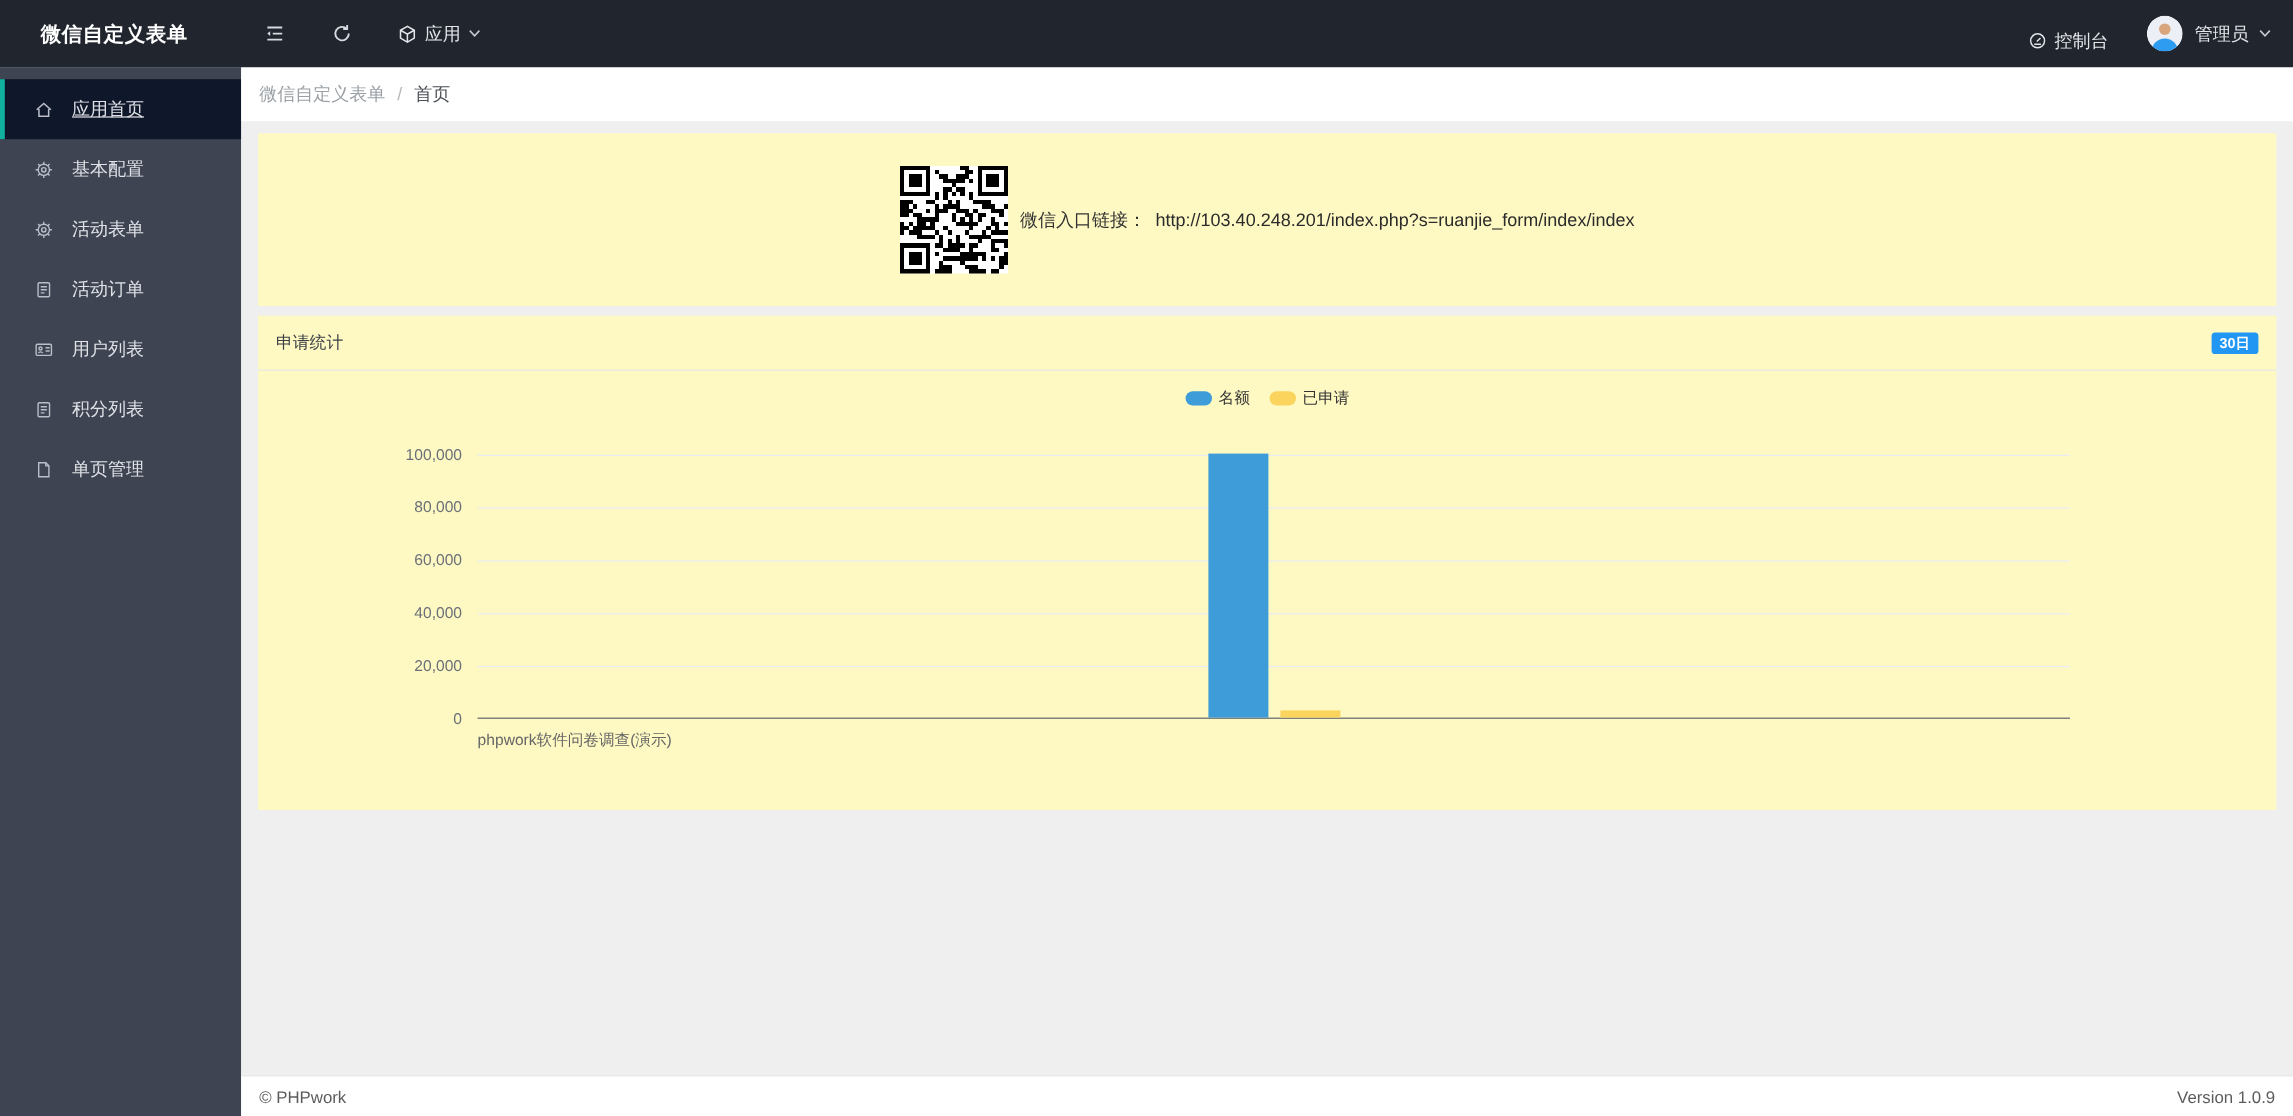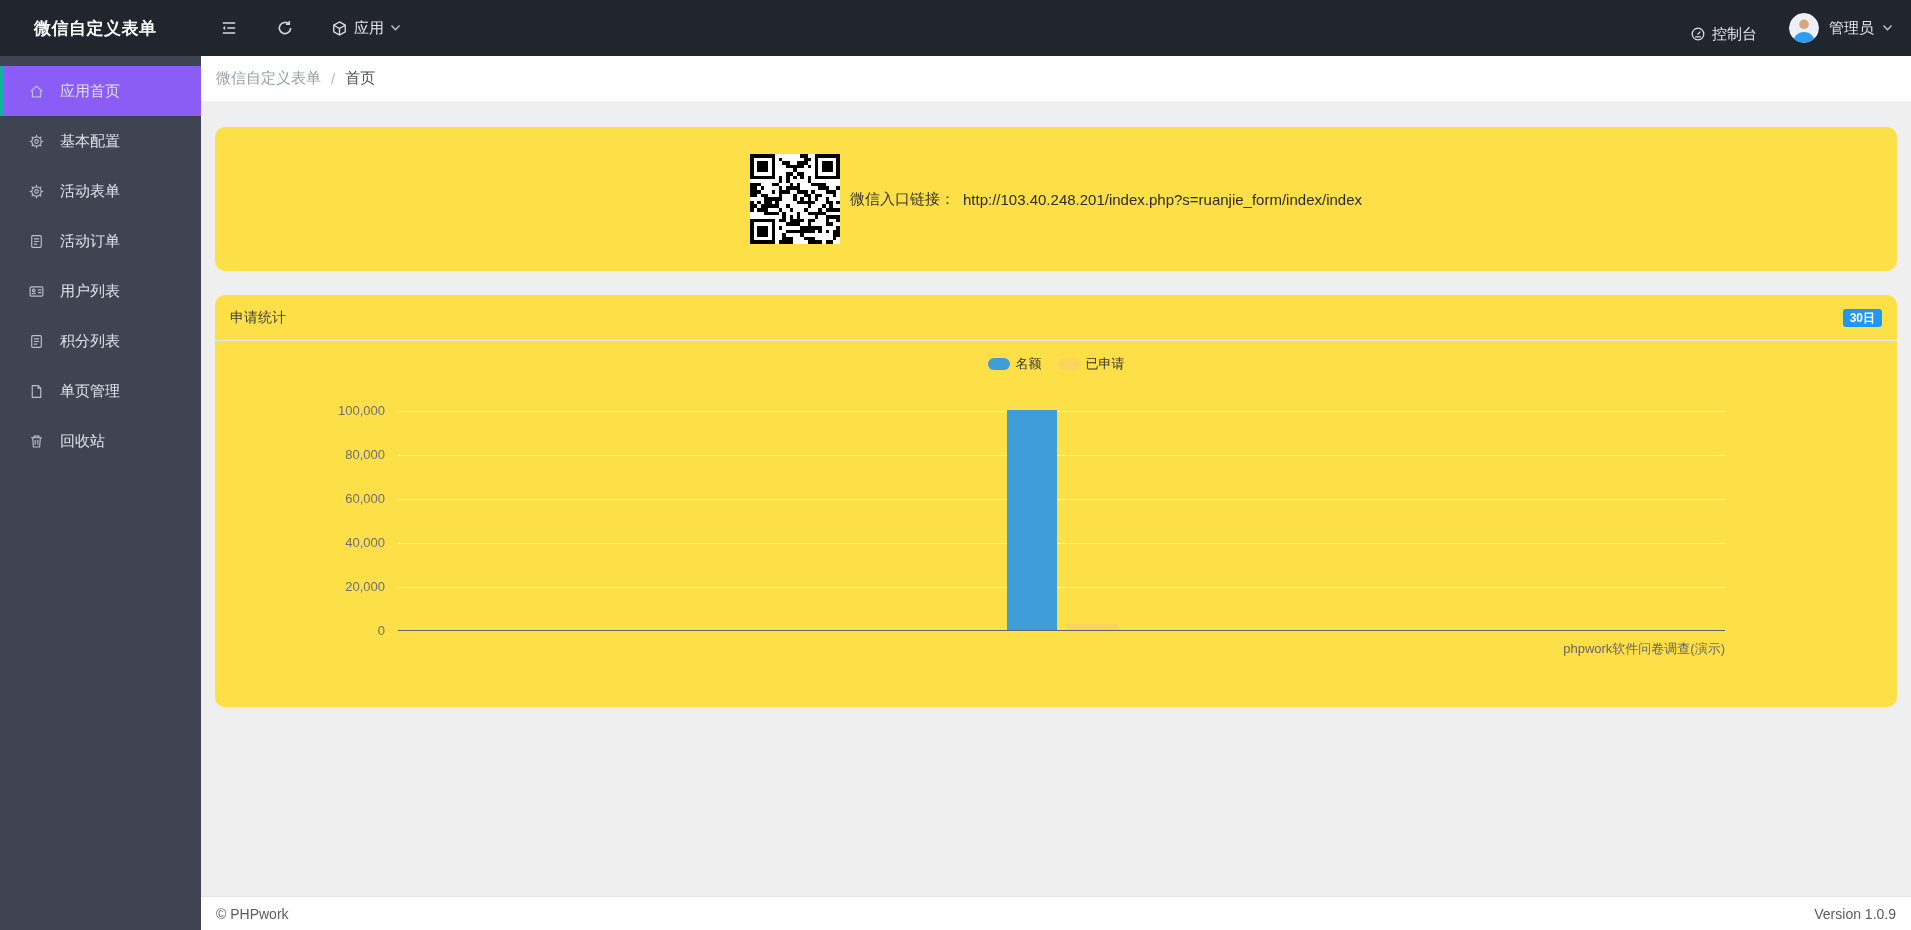--- a/index.html
+++ b/index.html
@@ -21,32 +21,32 @@
   .hconsole svg { width:16px; height:16px; }
   .huser { display:flex; align-items:center; gap:8px; padding:0 18px 0 10px; height:56px; cursor:pointer; font-size:15px; }
   .avatar { width:30px; height:30px; border-radius:50%; overflow:hidden; flex:none; margin-left:18px; cursor:pointer; }
 
   
   aside { position:absolute; top:56px; left:0; bottom:0; width:201px; background:#3e4452; padding-top:10px; }
   .side-item { height:50px; display:flex; align-items:center; padding-left:24px;
     color:#e0e2e7; font-size:15px; cursor:pointer; border-left:4px solid transparent; }
   .side-item .sicon { width:17px; height:17px; margin-right:15px; color:#b9bec8; display:flex; }
   .side-item .sicon svg { width:17px; height:17px; }
-  .side-item.active { background:#8b5cf6; }
+  .side-item.active { background:#0f172a;text-decoration:underline; }
 
   
   main { position:absolute; top:56px; left:201px; right:0; bottom:0;
     display:flex; flex-direction:column; background:#efefef; overflow:hidden; }
   .crumb-bar { flex:none; height:45px; background:#fff; display:flex; align-items:center;
     padding-left:15px; font-size:15px; margin-bottom:10px; }
   .crumb-root { color:#9aa0a6; cursor:pointer; }
   .crumb-sep { color:#b4b8bc; margin:0 10px; }
   .crumb-cur { color:#4a4f55; }
 
-  .panel { background:#fde047; margin:16px 14px;border-radius:10px; }
+  .panel { background:#fef9c3; margin:0 14px; }
   .entry-panel { flex:none; height:144px; display:flex; align-items:center; justify-content:center; margin-bottom:8px; }
   .entry-center { display:flex; align-items:center; gap:10px; }
   #qr { width:90px; height:90px; display:block; }
   .entry-text { font-size:15px; color:#333; display:flex; align-items:center; }
   .entry-text .url { margin-left:8px; color:#2b2b2b; cursor:text; }
 
   .chart-panel { flex:none; }
   .panel-header { height:46px; display:flex; align-items:center; justify-content:space-between;
     padding:0 15px; border-bottom:1px solid #e8e8e8; font-size:14px; color:#3a3f45; }
   .badge { color:#fff; font-size:12px; padding:3px 7px; border-radius:3px; line-height:1; cursor:pointer; }
@@ -54,21 +54,21 @@
   #chart-mount { position:relative; height:366px; }
   .legend { position:absolute; top:14px; left:0; right:0; display:flex; justify-content:center; gap:16px; }
   .legend-item { display:flex; align-items:center; gap:6px; font-size:13px; color:#333; cursor:pointer; }
   .legend-marker { width:22px; height:12px; border-radius:6px; }
   .plot { position:absolute; left:183px; right:172px; top:70px; height:220px; border-bottom:1px solid #5f646c; }
   .gridline { position:absolute; left:0; right:0; height:1px; background:#e9edf3; }
   .tick { position:absolute; left:0; width:170px; text-align:right; font-size:13px; color:#6b7078; }
   .bars { position:absolute; bottom:0; left:50%; transform:translateX(-50%);
     display:flex; align-items:flex-end; gap:10px; }
   .bar { width:50px; }
-  .cat-label { position:absolute; left:183px; right:172px; top:299px; text-align:right; font-size:13px; color:#666; }
+  .cat-label { position:absolute; left:183px; right:172px; top:299px; text-align:left; font-size:13px; color:#666; }
 
   footer { margin-top:auto; flex:none; height:34px; background:#fff; border-top:1px solid #e4e4e4;
     display:flex; align-items:center; justify-content:space-between; padding:0 15px;
     font-size:14px; color:#5c5c5c; }
 </style>
 </head>
 <body>
 
 <header>
   <div class="logo">微信自定义表单</div>
@@ -183,28 +183,20 @@
         <span>积分列表</span>
       </div>
       <div class="side-item">
         <span class="sicon">
           <svg viewBox="0 0 16 16" fill="none" stroke="currentColor" stroke-width="1.1">
             <path d="M4 2.5h5.6L12 4.9v8.6H4z"></path>
             <path d="M9.6 2.5v2.4H12"></path>
           </svg>
         </span>
         <span>单页管理</span>
-      </div>
-      <div class="side-item">
-        <span class="sicon">
-          <svg viewBox="0 0 16 16" fill="none" stroke="currentColor" stroke-width="1.1">
-            <path d="M2.8 4.5h10.4M5.8 4.5V3h4.4v1.5M4.4 4.5l.7 8.7h5.8l.7-8.7M6.8 6.6v4.4M9.2 6.6v4.4"></path>
-          </svg>
-        </span>
-        <span>回收站</span>
       </div>
     </nav>
 </aside>
 
 <main>
   <div class="crumb-bar">
     <span class="crumb-root">微信自定义表单</span>
     <span class="crumb-sep">/</span>
     <span class="crumb-cur">首页</span>
   </div>

